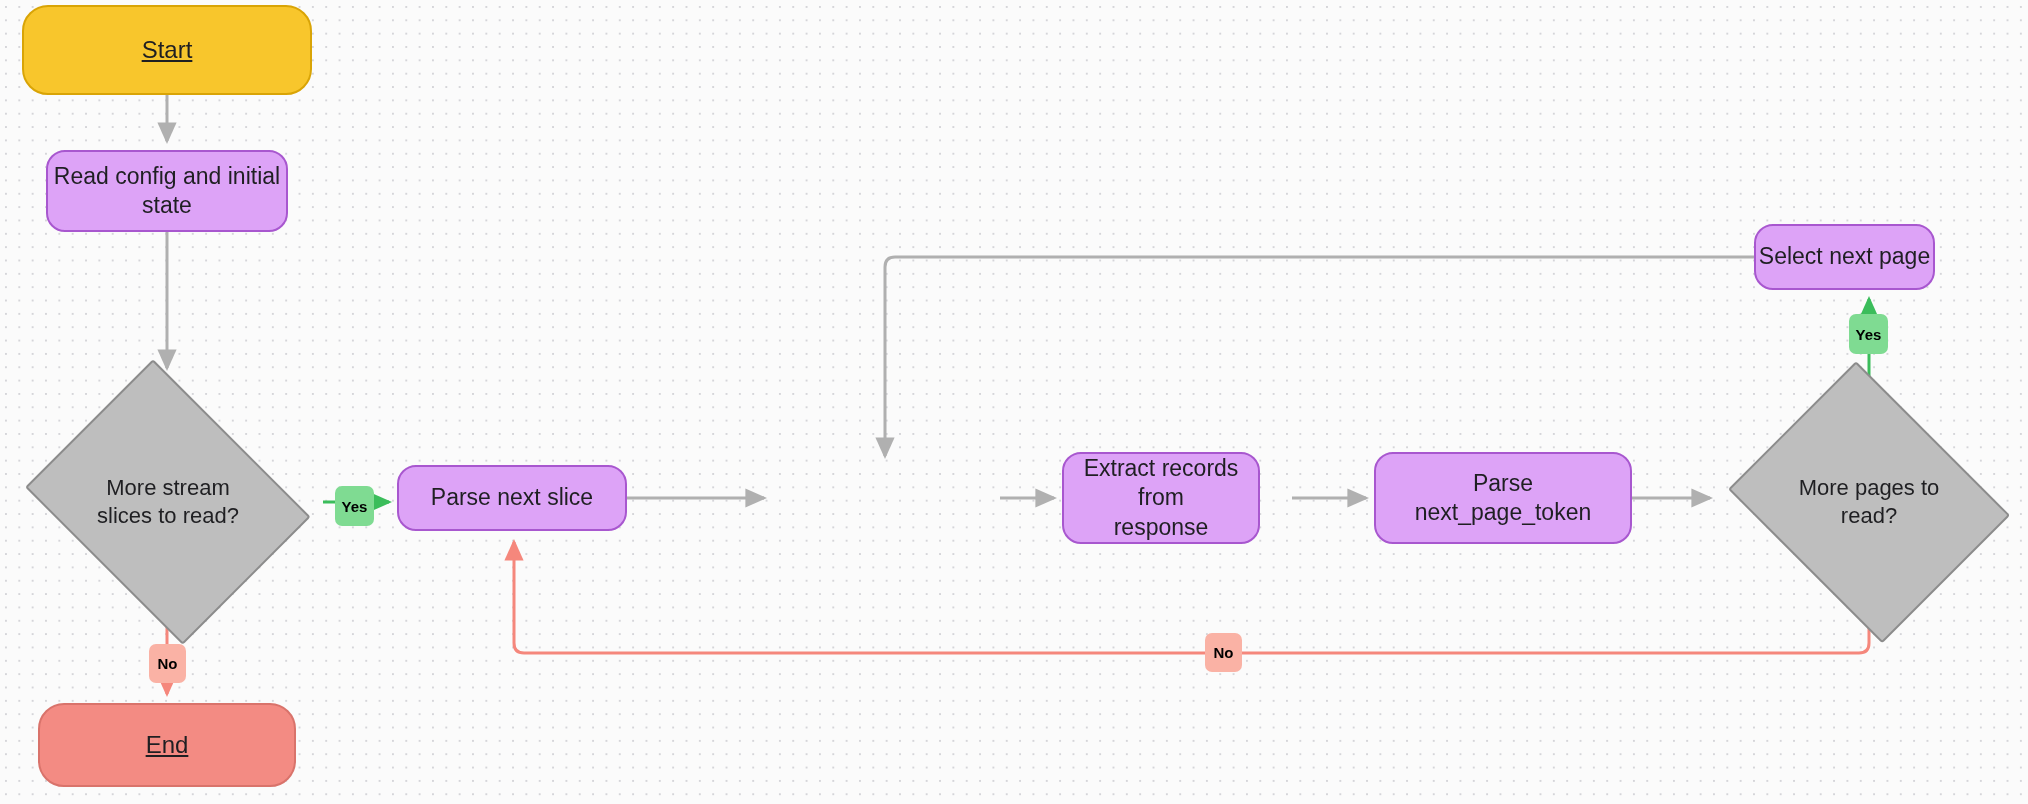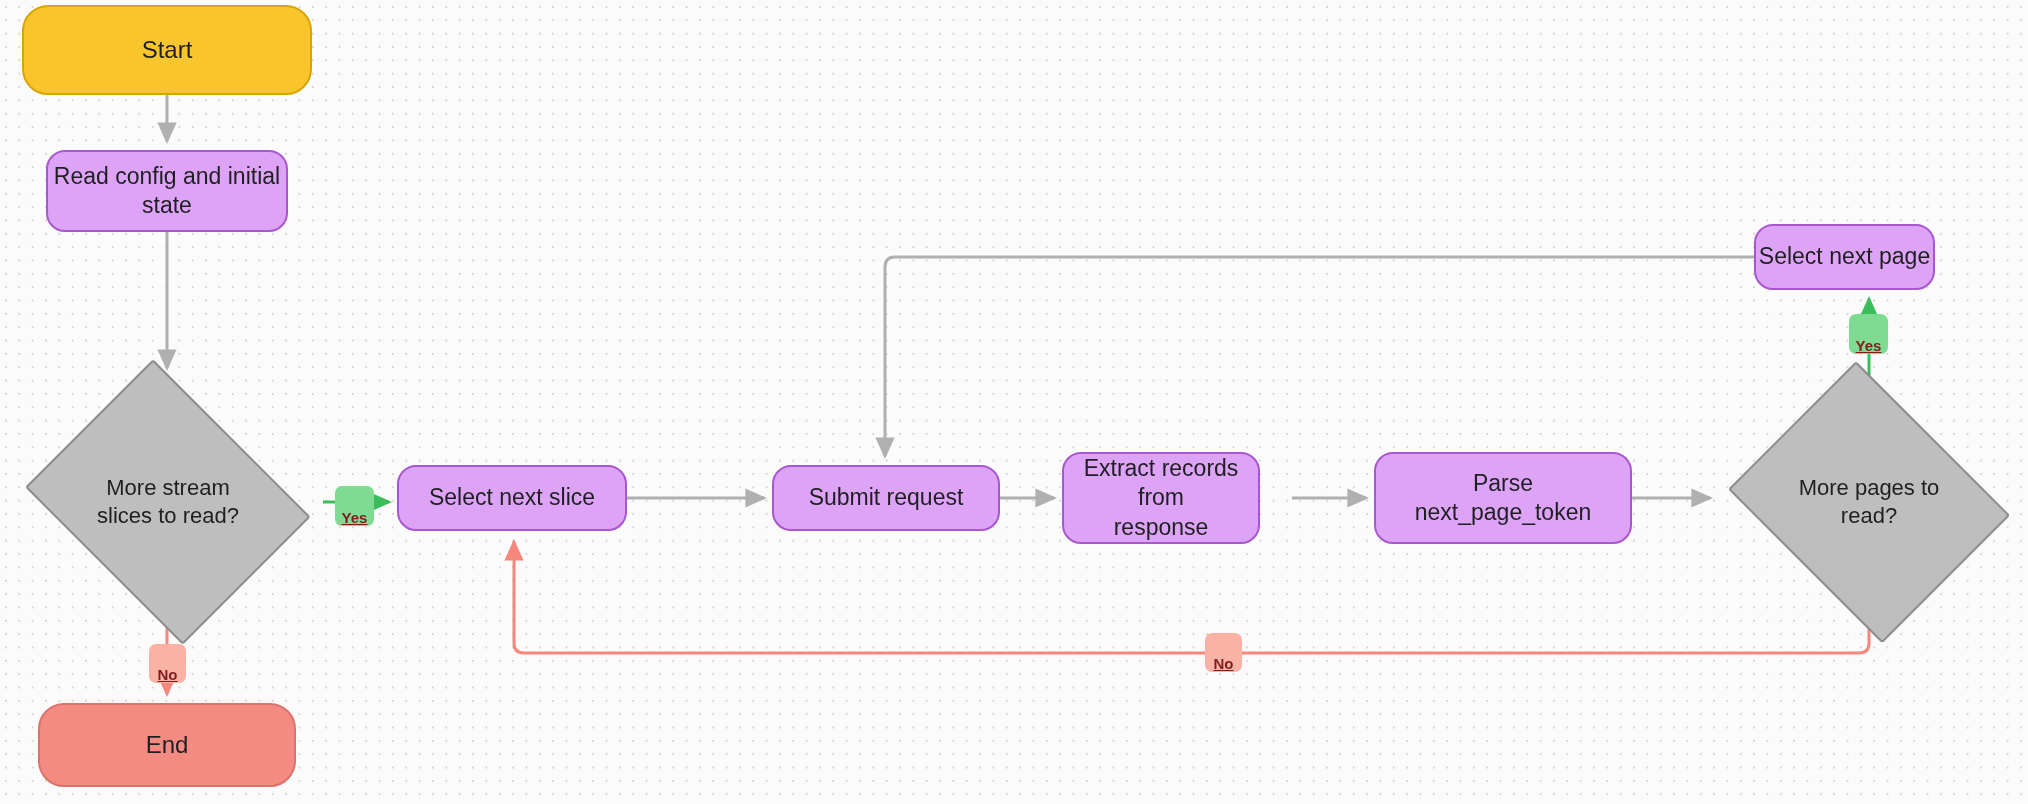--- a/index.html
+++ b/index.html
@@ -35,20 +35,21 @@
     text-align: center;
     color: #1f1f22;
     line-height: 1.28;
     white-space: pre-line;
     z-index: 3;
   }
   .node-terminal {
     border-radius: 26px;
     border: 2px solid;
     font-size: 24px;
+    text-decoration: underline;
   }
   .node-process {
     border-radius: 19px;
     border: 2px solid;
     font-size: 23px;
   }
   .node-start {
     background: #f8c62c;
     border-color: #d9a406;
   }
@@ -78,28 +79,27 @@
     transform: translate(-50%, -50%) rotate(45deg);
     background: #bebebe;
     border: 2px solid #8c8c8c;
     border-radius: 3px;
     z-index: 1;
   }
   .edge-badge {
     position: absolute;
     box-sizing: border-box;
     display: flex;
-    align-items: flex-end;
+    align-items: center;
     justify-content: center;
     border-radius: 7px;
     font-size: 15px;
     font-weight: 600;
-    color: #7f1d1d;
+    color: #000000;
     z-index: 4;
-    text-decoration: underline;
   }
   .badge-yes { background: #7fdb92; }
   .badge-no  { background: #fab2a5; }
 </style>
 </head>
 <body>
 
 <div id="canvas">
 
   <svg id="edges" viewBox="0 0 2028 804" xmlns="http://www.w3.org/2000/svg">
@@ -151,26 +151,23 @@
     <div class="dshape"></div>
     <span class="dlabel">More stream
 slices to read?</span>
   </div>
 
   <div class="node node-terminal node-end" style="left:38px; top:703px; width:258px; height:84px;">
     <span>End</span>
   </div>
 
   <div class="node node-process" style="left:397px; top:465px; width:230px; height:66px;">
-    <span>Select next slice</span>
-  </div>
-
-  <div class="node node-process" style="left:772px; top:465px; width:228px; height:66px;">
-    <span>Submit request</span>
-  </div>
+    <span>Parse next slice</span>
+  </div>
+
 
   <div class="node node-process" style="left:1062px; top:452px; width:198px; height:92px;">
     <span>Extract records from
 response</span>
   </div>
 
   <div class="node node-process" style="left:1374px; top:452px; width:258px; height:92px;">
     <span>Parse
 next_page_token</span>
   </div>

